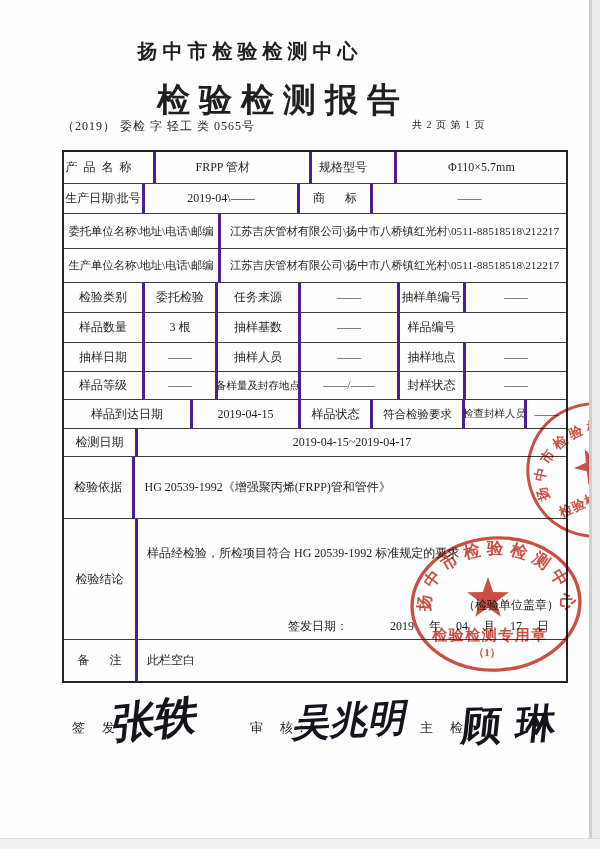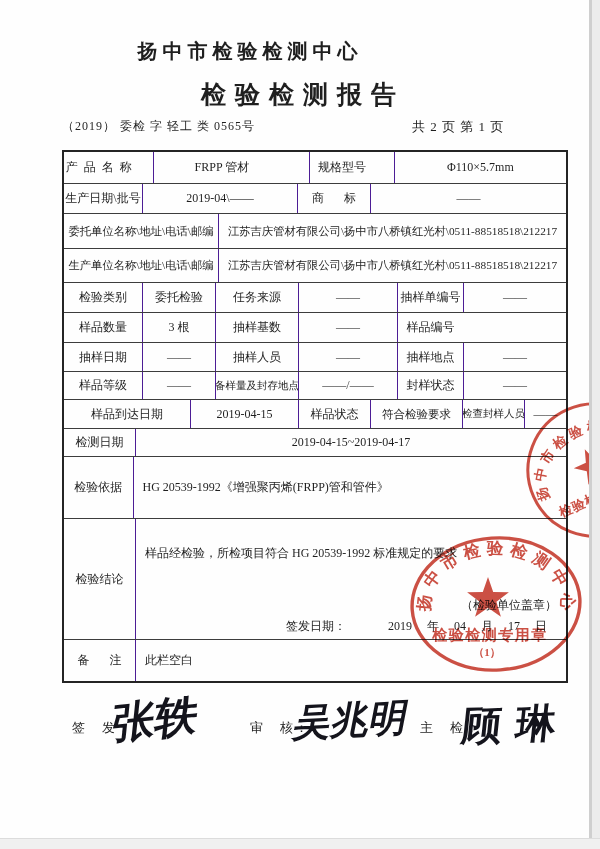--- a/index.html
+++ b/index.html
@@ -2,31 +2,31 @@
 <html><head>
 <meta charset="utf-8">
 <style>
   html,body{margin:0;padding:0;background:#ffffff;}
   .page{position:relative;width:600px;height:849px;background:#fefefe;overflow:hidden;
         font-family:"Liberation Serif","DejaVu Serif",serif;color:#1f1f1f;}
   .abs{position:absolute;}
   
   .org{left:0;top:38px;width:500px;text-align:center;font-size:20px;font-weight:bold;
        letter-spacing:5px;}
-  .title{left:0;top:78px;width:566px;text-align:center;font-size:25px;font-weight:bold;
-       letter-spacing:9px;margin-left:20px;}
+  .title{left:0;top:78px;width:566px;text-align:center;font-size:33px;font-weight:bold;
+       letter-spacing:9px;}
   .docno{left:62px;top:118px;font-size:12px;letter-spacing:1px;}
-  .pages{left:412px;top:118px;font-size:13px;letter-spacing:1px;font-family:Liberation Serif, serif;}
+  .pages{left:412px;top:118px;font-size:10px;letter-spacing:1px;font-family:Liberation Serif, serif;}
   
   .tbl{left:62px;top:150px;width:506px;height:533px;border:2px solid #242424;
        box-sizing:border-box;background:transparent;}
   .row{display:flex;box-sizing:border-box;border-top:1px solid #3d3d3d;}
   .row:first-child{border-top:none;gap:20px;}
   .c{display:flex;align-items:center;justify-content:center;box-sizing:border-box;
-     border-left:1px solid #4c1d95;font-size:12px;overflow:hidden;white-space:nowrap;}
+     border-left:3px solid #4c1d95;font-size:12px;overflow:hidden;white-space:nowrap;}
   .c:first-child{border-left:none;}
   .left{justify-content:flex-start;padding-left:9px;}
   .sp4{letter-spacing:6px;padding-left:6px;}
   .wide2{letter-spacing:20px;padding-left:20px;}
   .f11{font-size:11.3px;}
   .f10{font-size:10px;}
   .f105{font-size:10.5px;}
   .f115{font-size:11.5px;}
   .dash{color:#3c3c3c;}
   

